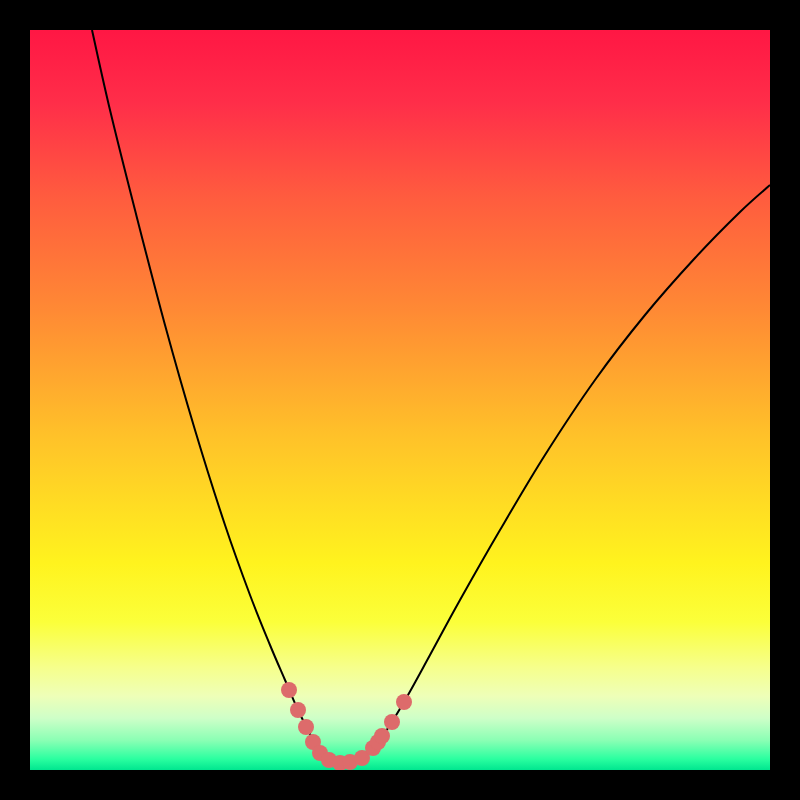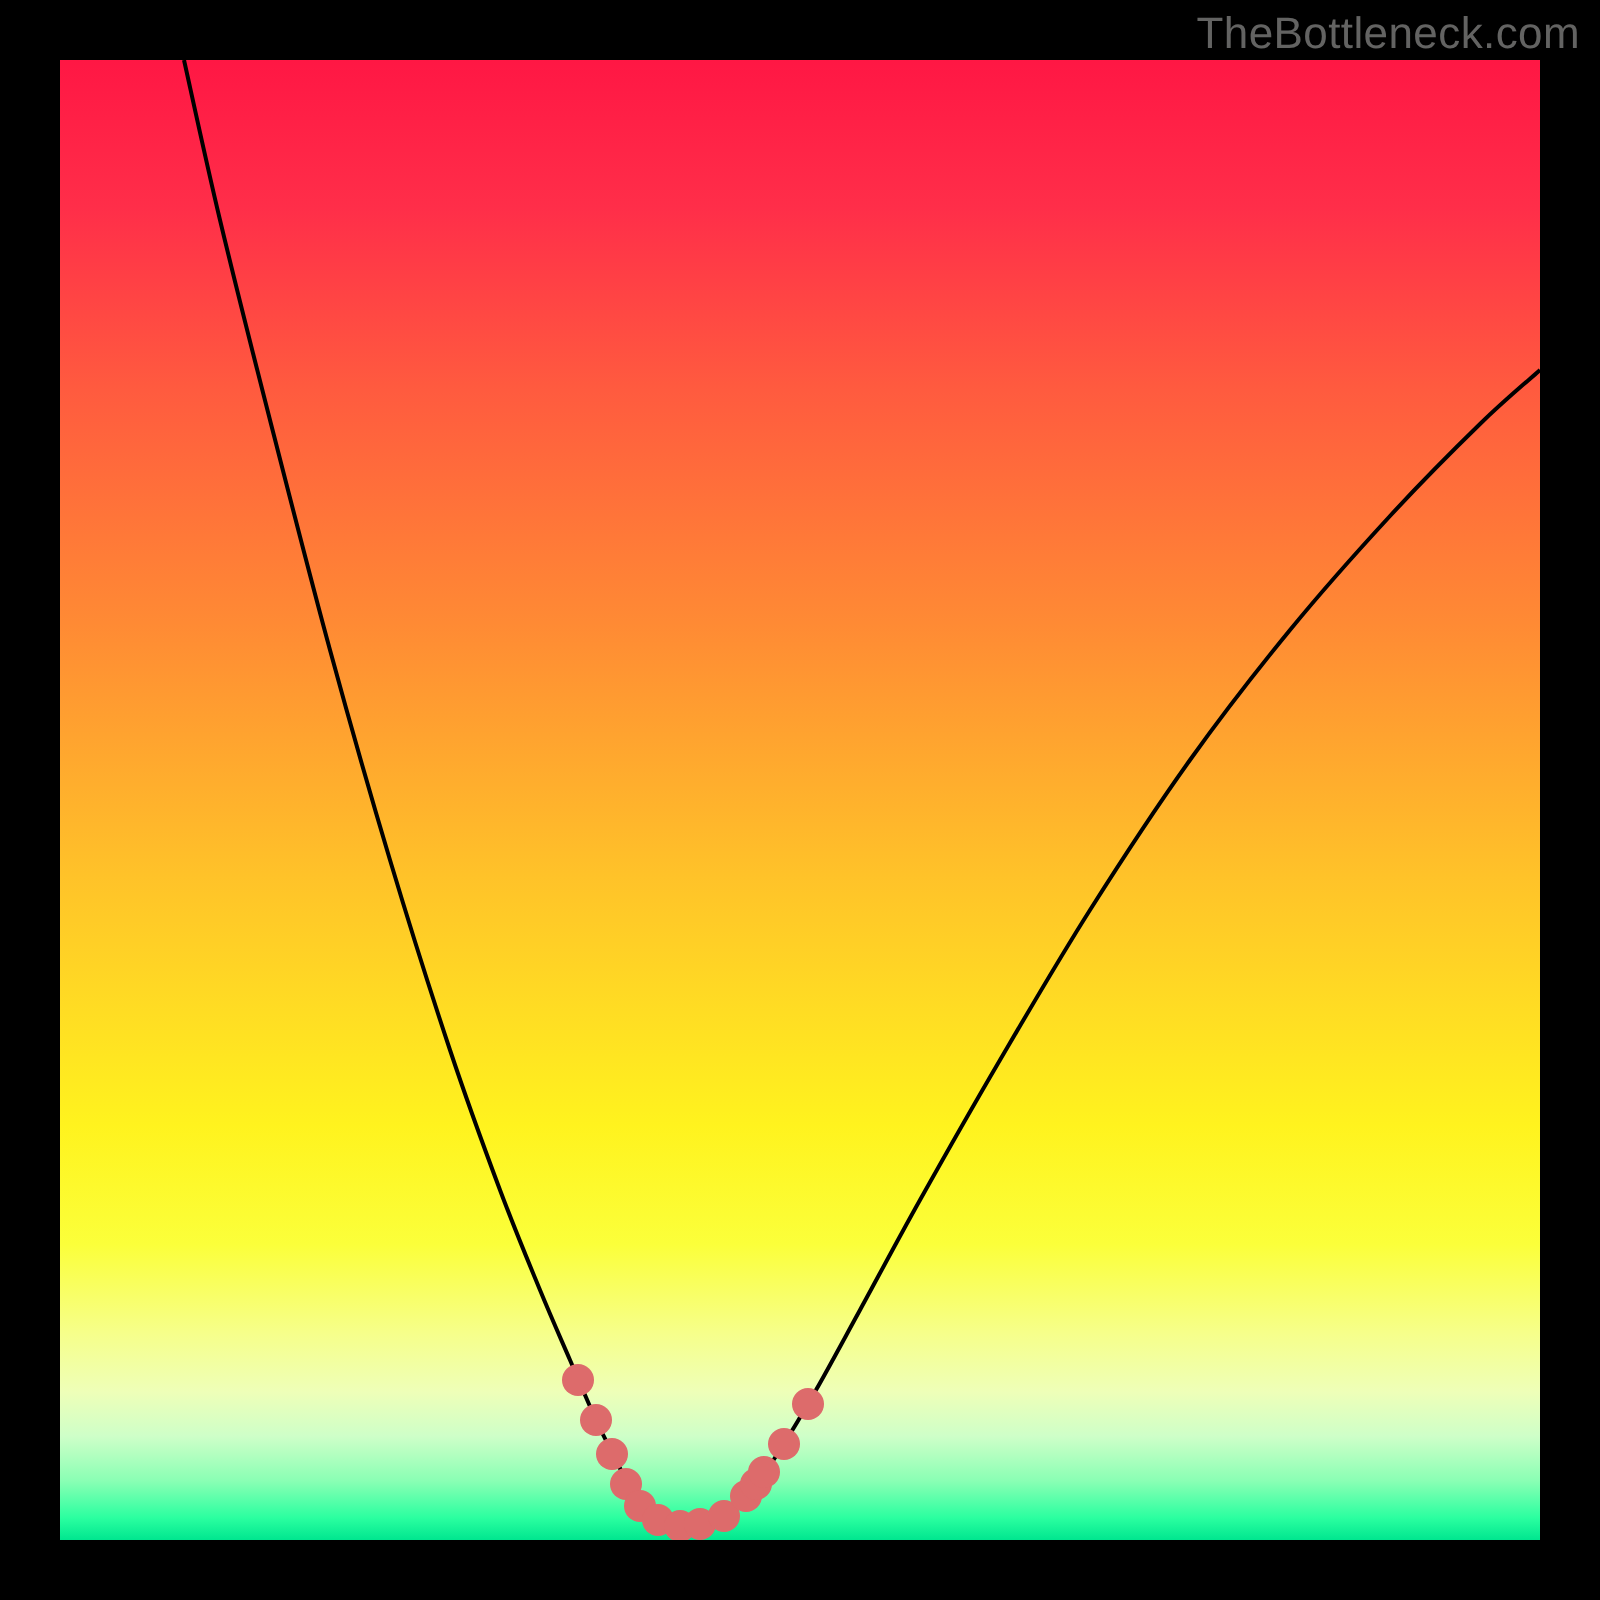--- a/index.html
+++ b/index.html
@@ -91,14 +91,13 @@
           <circle cx="332" cy="728" r="8" fill="#dd6b6b"></circle>
           <circle cx="343" cy="718" r="8" fill="#dd6b6b"></circle>
           <circle cx="348" cy="712" r="8" fill="#dd6b6b"></circle>
           <circle cx="352" cy="706" r="8" fill="#dd6b6b"></circle>
           <circle cx="362" cy="692" r="8" fill="#dd6b6b"></circle>
           <circle cx="374" cy="672" r="8" fill="#dd6b6b"></circle>
         </g>
     </svg>
   </div>
 
-  <div class="watermark">TheBottleneck.com</div>
 </div>
 
 </body></html>

